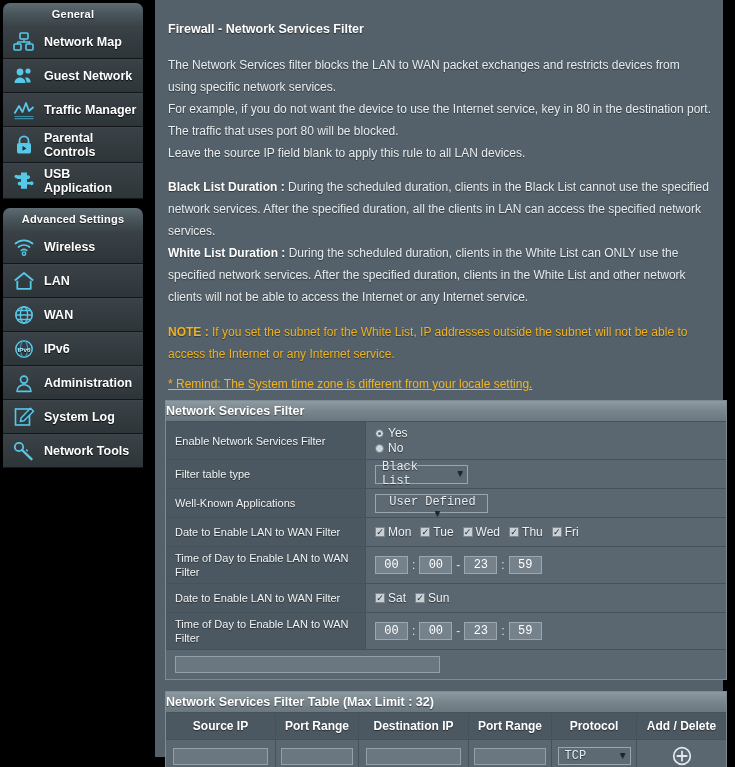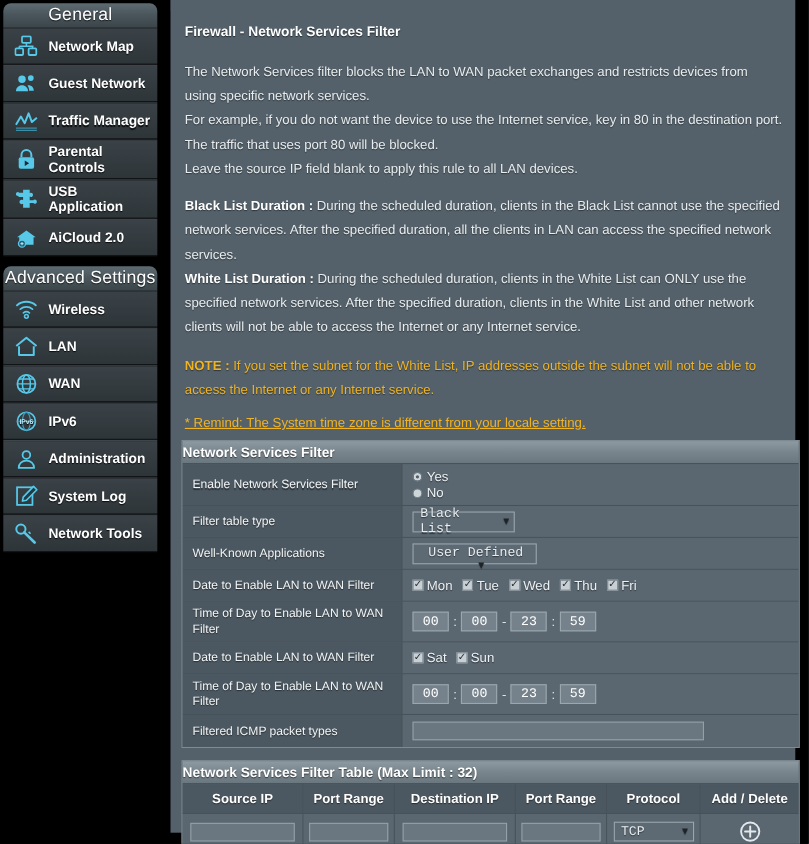--- a/index.html
+++ b/index.html
@@ -16,21 +16,21 @@
     position: absolute; left: 0; top: 0;
     width: 146px; height: 767px;
     background: #000;
   }
   .nav-group { width: 146px; }
   .group-title {
     height: 22px; line-height: 22px;
     margin: 3px 3px 0 3px;
     text-align: center;
     color: #ffffff;
-    font-size: 16px; font-weight: normal;
+    font-size: 11px; font-weight: bold;
     background: linear-gradient(to bottom, #5d6b72 0%, #4b575d 45%, #3b454a 100%);
     border-radius: 7px 7px 0 0;
     text-shadow: 0 1px 1px rgba(0,0,0,.7);
     letter-spacing: .2px;
   }
   .nav-item {
     position: relative;
     display: flex; align-items: center;
     min-height: 34px;
     margin: 0 3px;
@@ -285,31 +285,20 @@
 
       <div class="nav-item">
         <span class="nav-ico">
           <svg width="22" height="20" viewBox="0 0 22 20">
               <path d="M8 1.5h6v3.2c1.3-.9 3-.1 3 1.5s-1.7 2.4-3 1.5V11h3.3c.9-1.3 3.2-.6 3.2 1.3s-2.3 2.6-3.2 1.3H14v4.2H8v-3.6c-1.3.9-3.3.2-3.3-1.6S6.7 10.2 8 11.1V8H4.4C3.5 6.7 1.5 7.4 1.5 5.6S3.5 3 4.4 4.3H8z" fill="#57c8e8"></path>
             </svg>
         </span>
         <span class="nav-label">USB Application</span>
       </div>
 
-      <div class="nav-item">
-        <span class="nav-ico">
-          <svg width="22" height="20" viewBox="0 0 22 20">
-              <path d="M11 3.5l8.5 6.2h-17z" fill="#57c8e8"></path>
-              <path d="M4.5 9.5h13v7h-13z" fill="#57c8e8"></path>
-              <circle cx="7" cy="15.5" r="3.2" fill="#2b5c6d" stroke="#57c8e8" stroke-width="1.2"></circle>
-              <path d="M5.6 15.5h2.8M7 14.1v2.8" stroke="#9fe4f7" stroke-width="1"></path>
-            </svg>
-        </span>
-        <span class="nav-label">AiCloud 2.0</span>
-      </div>
     </div>
 
     <div class="nav-group" style="margin-top:9px;">
       <div class="group-title">Advanced Settings</div>
 
       <div class="nav-item">
         <span class="nav-ico">
           <svg width="22" height="20" viewBox="0 0 22 20">
               <path d="M2.5 6.5a13 13 0 0117 0" fill="none" stroke="#57c8e8" stroke-width="1.8" stroke-linecap="round"></path>
               <path d="M5.5 10a8.6 8.6 0 0111 0" fill="none" stroke="#57c8e8" stroke-width="1.7" stroke-linecap="round"></path>
@@ -520,21 +509,20 @@
             <span class="t-in">00</span>
             <span class="t-sep">-</span>
             <span class="t-in">23</span>
             <span class="t-sep">:</span>
             <span class="t-in">59</span>
           </div>
         </div>
       </div>
 
       <div class="row">
-        <div class="lbl">Filtered ICMP packet types</div>
         <div class="val">
           <span class="t-wide"></span>
         </div>
       </div>
     </div>
 
     <div class="panel panel2">
       <div class="panel-head">Network Services Filter Table (Max Limit : 32)</div>
 
       <div class="tbl-head-row">

